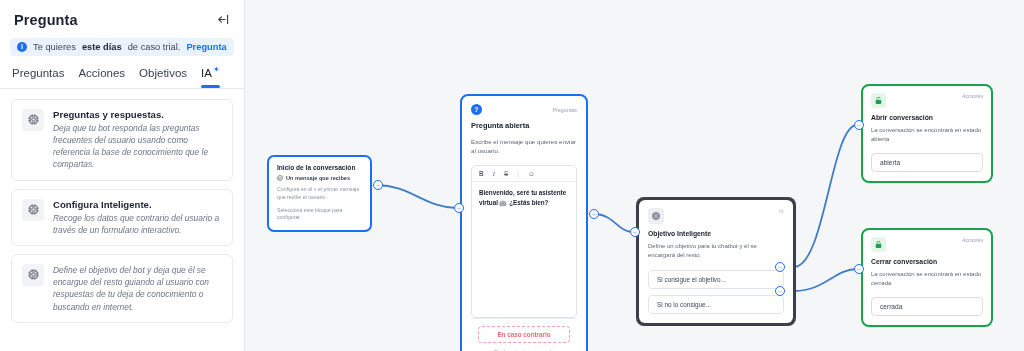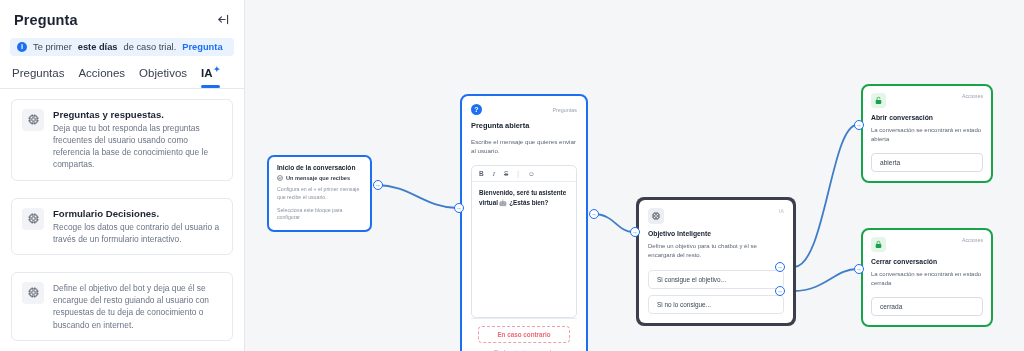--- a/index.html
+++ b/index.html
@@ -37,39 +37,39 @@
   .trial-link { color: #1d6ff2; font-weight: bold; text-decoration: none; cursor: pointer; }
 
   .tabs {
     display: flex; align-items: flex-end; gap: 14px;
     padding: 9px 12px 0 12px; position: relative;
   }
   .tab {
     font-size: 11.5px; color: #39414f; padding-bottom: 9px;
     position: relative; cursor: pointer; white-space: nowrap;
   }
-  .tab.active { color: #16202e; font-weight: bold; }
+  .tab.active { color: #16202e; font-weight: normal; }
   .tab.active::after {
     content: ""; position: absolute; left: 0; right: 0; bottom: 0;
     height: 2.5px; background: #1d6ff2; border-radius: 2px;
   }
   .tab .sparkle { color: #1d6ff2; font-size: 8px; vertical-align: super; margin-left: 1px; }
   .tabs-rule { height: 1px; background: #e6e9ee; margin: 0 0 0 0; }
 
-  .cards { padding: 10px 11px 7px 11px; display: flex; flex-direction: column; gap: 17px; justify-content: space-between; }
+  .cards { padding: 10px 11px 7px 11px; display: flex; flex-direction: column; gap: 8px; justify-content: space-between; }
   .card {
     border: 1px solid #e6e9ee; border-radius: 6px; background: #fff;
     padding: 9px 10px; display: flex; gap: 9px; cursor: pointer;
   }
   .card-ico {
     width: 22px; height: 22px; border-radius: 4px; background: #f2f3f6;
     flex: 0 0 22px; display: flex; align-items: center; justify-content: center;
   }
   .card-title { font-size: 9.6px; font-weight: bold; color: #1c2333; margin-bottom: 2px; }
-  .card-desc { font-size: 8.4px; line-height: 1.45; color: #6b7486; }
+  .card-desc { font-size: 8.4px; line-height: 1.45; color: #6b7486; font-style: italic; }
 
   
   .canvas {
     flex: 1; position: relative; background: #f5f6f8; overflow: hidden;
   }
   .edges { position: absolute; inset: 0; width: 779px; height: 351px; pointer-events: none; }
 
   .node { position: absolute; background: #fff; }
 
   
@@ -176,21 +176,21 @@
         <svg width="13" height="13" viewBox="0 0 16 16">
           <path d="M13 3v10" stroke="#39414f" stroke-width="1.4" stroke-linecap="round" fill="none"></path>
           <path d="M10 8H2.5" stroke="#39414f" stroke-width="1.4" stroke-linecap="round" fill="none"></path>
           <path d="M5.5 4.8L2.2 8l3.3 3.2" stroke="#39414f" stroke-width="1.4" stroke-linecap="round" stroke-linejoin="round" fill="none"></path>
         </svg>
       </div>
     </div>
 
     <div class="trial-banner">
       <span class="info-ico">i</span>
-      <span>Te primer </span>
+      <span>Te quieres </span>
         <b>este días</b>
         <span> de caso trial. </span>
         <a class="trial-link">Pregunta</a>
     </div>
 
     <nav class="tabs">
       <div class="tab">Preguntas</div>
       <div class="tab">Acciones</div>
       <div class="tab">Objetivos</div>
       <div class="tab active"><span>IA</span><span class="sparkle">✦</span></div>
@@ -219,21 +219,21 @@
         <div class="card-ico">
           <svg width="13" height="13" viewBox="0 0 20 20">
             <rect x="4.5" y="4.5" width="11" height="11" rx="1.6" stroke="#3c4450" stroke-width="1.3" fill="none"></rect>
             <rect x="7.5" y="7.5" width="5" height="5" rx="0.8" stroke="#3c4450" stroke-width="1.3" fill="none"></rect>
             <g stroke="#3c4450" stroke-width="1.1" stroke-linecap="round">
               <path d="M8 2.6v1.9M12 2.6v1.9M8 15.5v1.9M12 15.5v1.9M2.6 8h1.9M2.6 12h1.9M15.5 8h1.9M15.5 12h1.9"></path>
             </g>
           </svg>
         </div>
         <div>
-          <div class="card-title">Formulario Decisiones.</div>
+          <div class="card-title">Configura Inteligente.</div>
           <div class="card-desc">Recoge los datos que contrario del usuario a través de un formulario interactivo.</div>
         </div>
       </div>
 
       <div class="card">
         <div class="card-ico">
           <svg width="13" height="13" viewBox="0 0 20 20">
             <rect x="4.5" y="4.5" width="11" height="11" rx="1.6" stroke="#3c4450" stroke-width="1.3" fill="none"></rect>
             <rect x="7.5" y="7.5" width="5" height="5" rx="0.8" stroke="#3c4450" stroke-width="1.3" fill="none"></rect>
             <g stroke="#3c4450" stroke-width="1.1" stroke-linecap="round">

